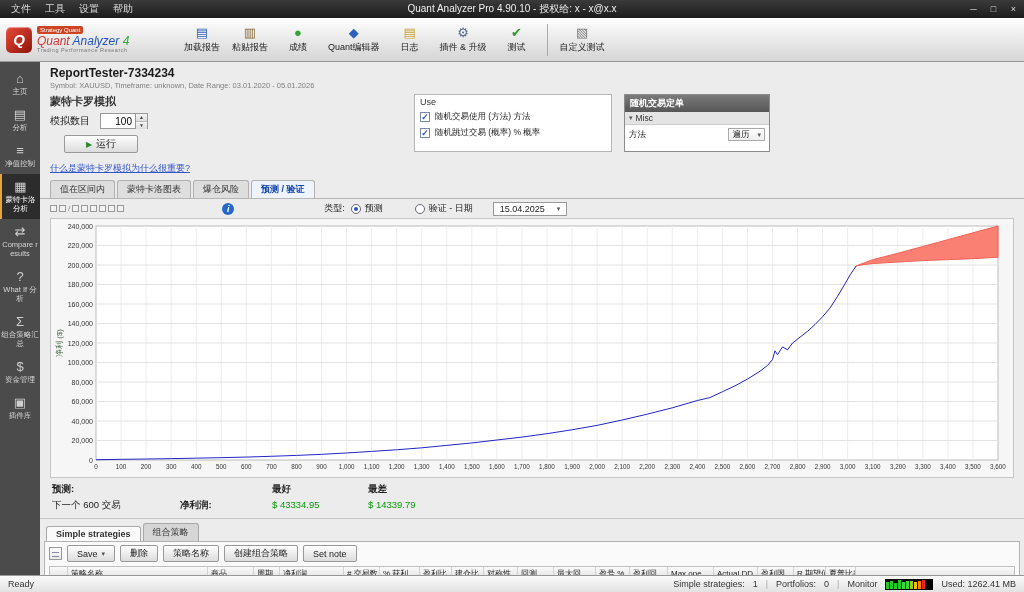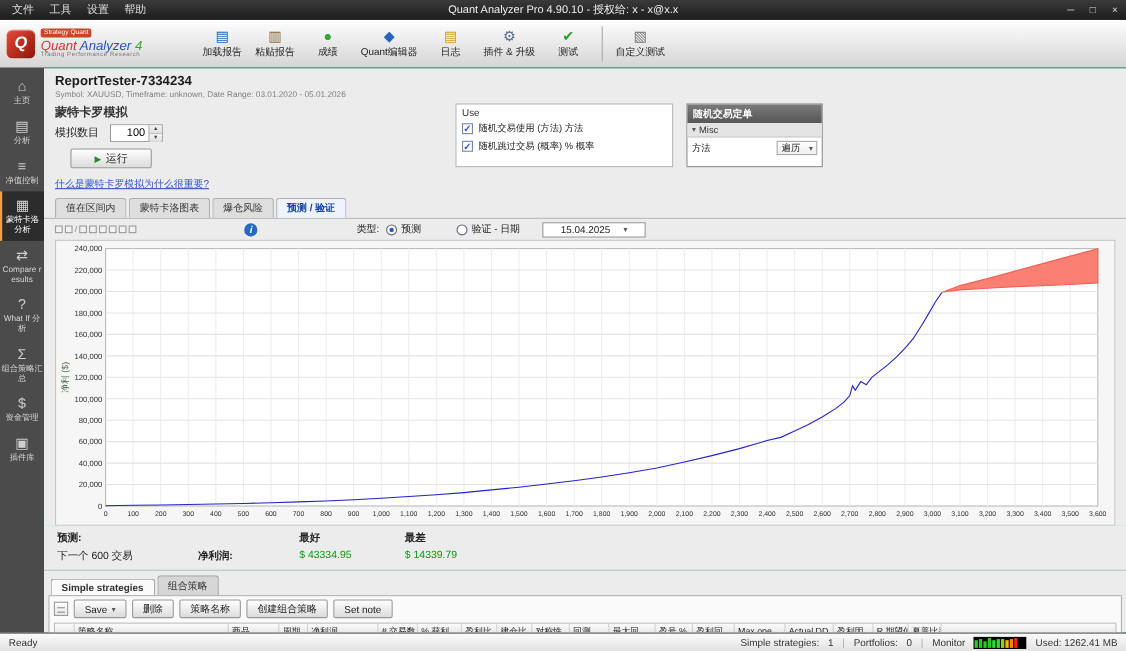--- a/index.html
+++ b/index.html
@@ -64,21 +64,21 @@
     display:flex;align-items:center;justify-content:center;gap:4px;color:#222;}
   .run-glyph{color:#2a8a2a;font-size:8px;}
   .help-link{font-size:9px;color:#3355cc;text-decoration:underline;cursor:pointer;}
 
   .use-panel{width:198px;background:#fff;border:1px solid #b5b5b5;padding:2px 5px;height:58px;}
   .use-title{font-size:9px;color:#333;}
   .use-row{display:flex;align-items:center;gap:5px;font-size:8.5px;color:#222;margin-top:4px;}
   .checkbox{width:10px;height:10px;border:1px solid #7788aa;background:#fff;display:flex;
     align-items:center;justify-content:center;font-size:9px;color:#2255cc;font-weight:bold;line-height:1;flex:0 0 auto;}
 
-  .order-panel{width:124px;border:1px solid #8c8c8c;background:#fff;height:58px;}
+  .order-panel{width:146px;border:1px solid #8c8c8c;background:#fff;height:58px;}
   .order-header{background:linear-gradient(#7a7a7a,#565656);color:#fff;font-size:9px;padding:2px 5px;font-weight:bold;}
   .order-group{background:#e4e4e4;font-size:8.5px;font-weight:normal;color:#333;padding:1px 4px;
     border-bottom:1px solid #ccc;display:flex;gap:3px;align-items:center;}
   .order-row{display:flex;font-size:8.5px;padding:3px 4px;justify-content:space-between;align-items:center;color:#222;}
   .order-select{border:1px solid #aaa;background:linear-gradient(#fff,#eee);padding:0 3px;font-size:8.5px;
     display:flex;align-items:center;gap:8px;height:13px;color:#222;}
 
   .tabs-row{background:#ececec;padding:0 10px;display:flex;gap:2px;border-bottom:1px solid #b5b5b5;align-items:flex-end;}
   .tab{font-size:9px;padding:2px 9px;background:#dedede;border:1px solid #b0b0b0;border-bottom:none;
     border-radius:3px 3px 0 0;color:#333;cursor:default;}
@@ -88,21 +88,21 @@
   .chart-toolbar{display:flex;align-items:center;height:19px;font-size:9px;gap:6px;color:#222;}
   .legend-squares{display:flex;gap:2px;align-items:center;color:#888;font-size:8px;}
   .sq{width:7px;height:7px;border:1px solid #999;background:#f2f2f2;display:inline-block;}
   .info-icon{width:12px;height:12px;border-radius:50%;background:#2468c8;color:#fff;font-size:9px;
     font-weight:bold;display:flex;align-items:center;justify-content:center;margin-left:92px;font-style:italic;}
   .type-label{margin-left:84px;}
   .radio{width:10px;height:10px;border-radius:50%;border:1px solid #667;background:#fff;position:relative;flex:0 0 auto;}
   .radio.selected::after{content:"";position:absolute;left:2px;top:2px;right:2px;bottom:2px;border-radius:50%;background:#2255cc;}
   .radio-row{display:flex;align-items:center;gap:4px;}
   .date-select{border:1px solid #999;background:#fff;height:14px;display:flex;align-items:center;
-    padding:0 16px;gap:12px;font-size:9px;margin-left:14px;}
+    padding:0 6px;gap:12px;font-size:9px;margin-left:14px;}
   .caret{font-size:7px;color:#555;}
 
   .chart-wrap{background:#f6f6f6;border:1px solid #c6c6c6;padding:1px;}
   svg{display:block;font-family:"Liberation Sans",sans-serif;}
 
   .forecast{background:#ececec;padding:5px 12px 6px;font-size:9.5px;color:#222;
     display:grid;grid-template-columns:128px 92px 96px 96px;row-gap:3px;}
   .fc-bold{font-weight:bold;}
   .fc-green{color:#0a9a0a;}
 

